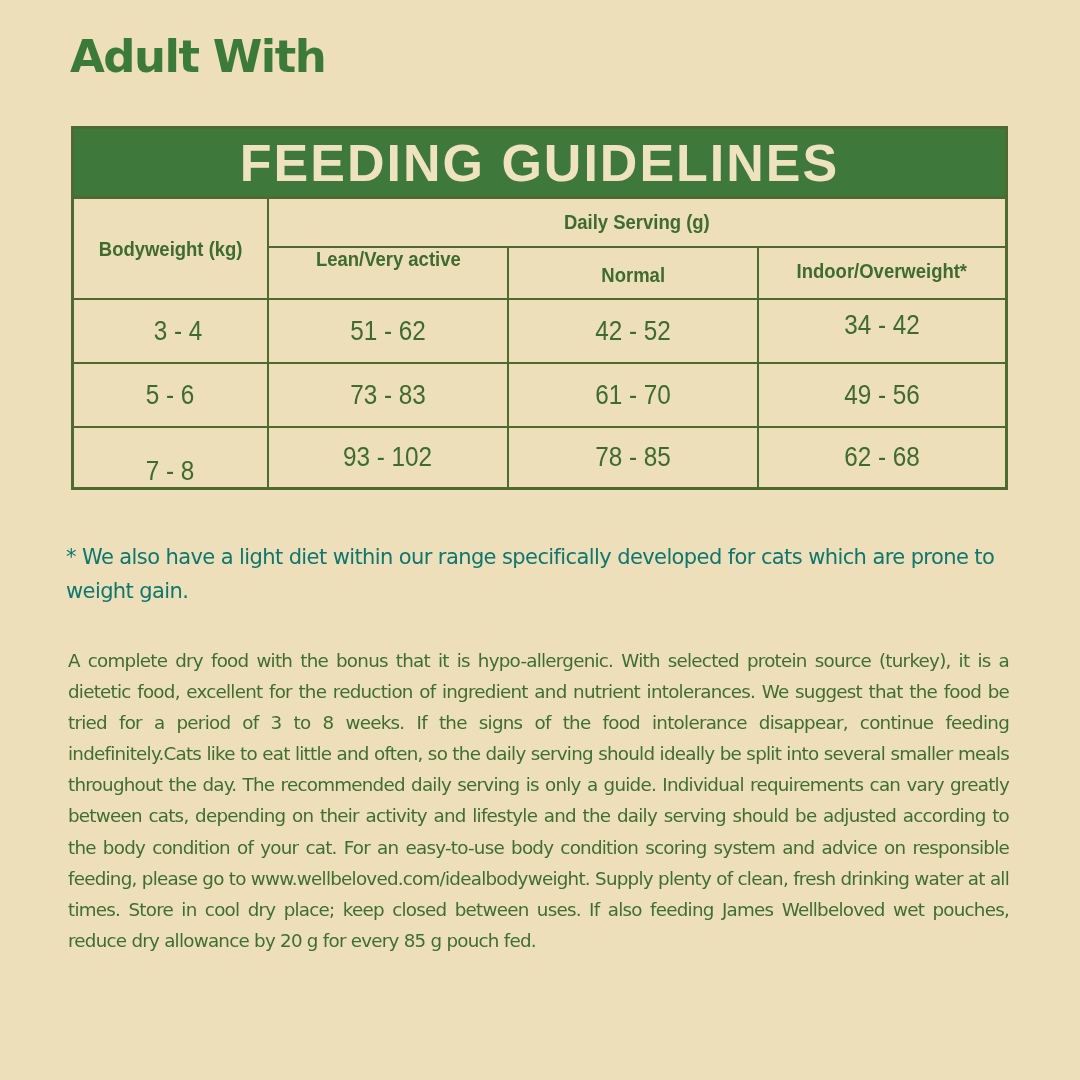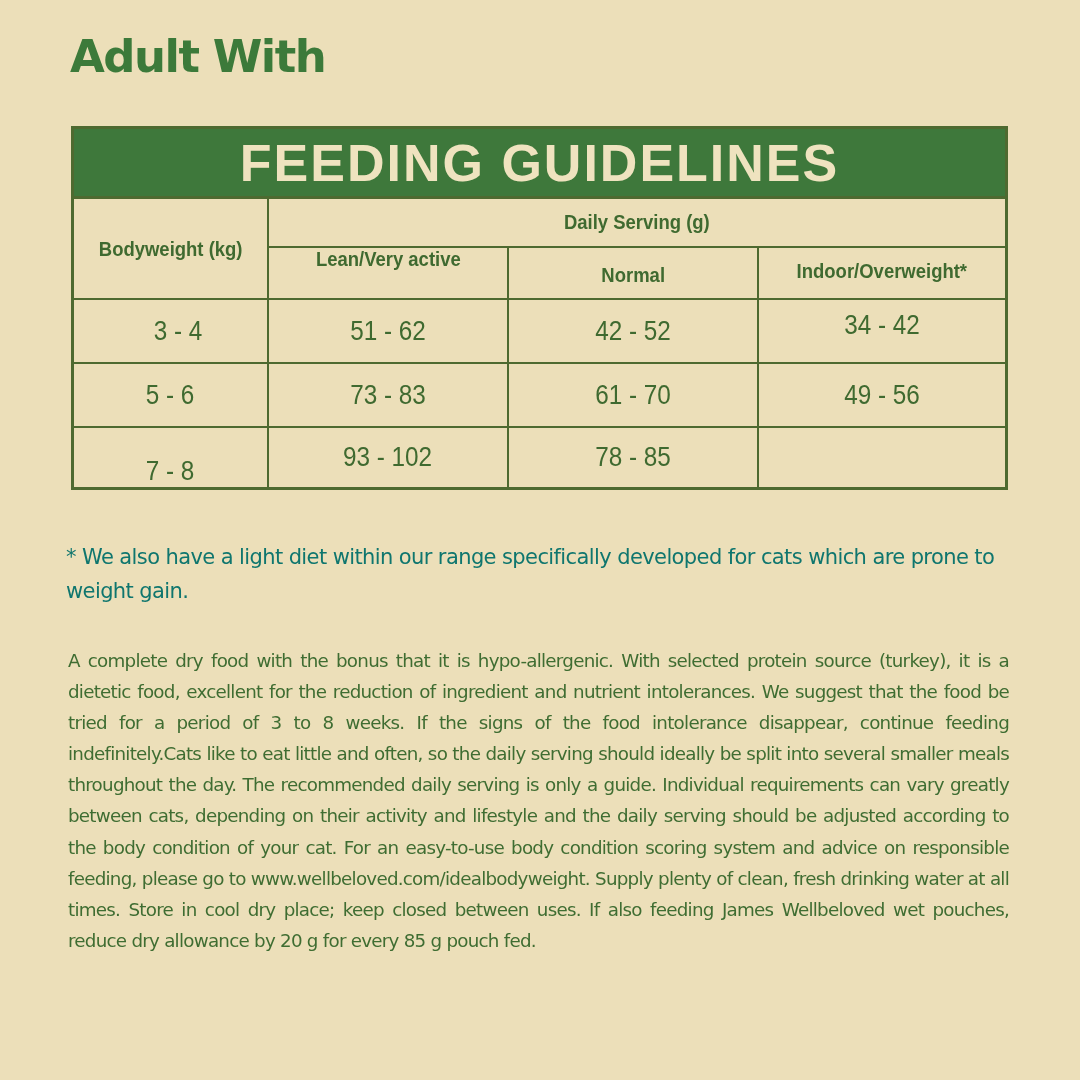--- a/index.html
+++ b/index.html
@@ -110,17 +110,20 @@
 
   <div class="cell" style="left:0;top:299px;width:193px;height:59px;align-items:flex-end;">
     <span class="val">7 - 8</span>
   </div>
   <div class="cell" style="left:195px;top:299px;width:238px;height:59px;">
     <span class="val">93 - 102</span>
   </div>
   <div class="cell" style="left:435px;top:299px;width:248px;height:59px;">
     <span class="val">78 - 85</span>
   </div>
+  <div class="cell" style="left:685px;top:299px;width:246px;height:59px;">
+    <span class="val">62 - 68</span>
+  </div>
 </div>
 
 <p class="note">* We also have a light diet within our range specifically developed for cats which are prone to weight gain.</p>
 
 <p class="body-text">A complete dry food with the bonus that it is hypo-allergenic. With selected protein source (turkey), it is a dietetic food, excellent for the reduction of ingredient and nutrient intolerances. We suggest that the food be tried for a period of 3 to 8 weeks. If the signs of the food intolerance disappear, continue feeding indefinitely.Cats like to eat little and often, so the daily serving should ideally be split into several smaller meals throughout the day. The recommended daily serving is only a guide. Individual requirements can vary greatly between cats, depending on their activity and lifestyle and the daily serving should be adjusted according to the body condition of your cat. For an easy-to-use body condition scoring system and advice on responsible feeding, please go to www.wellbeloved.com/idealbodyweight. Supply plenty of clean, fresh drinking water at all times. Store in cool dry place; keep closed between uses. If also feeding James Wellbeloved wet pouches, reduce dry allowance by 20 g for every 85 g pouch fed.</p>
 
 </body></html>

